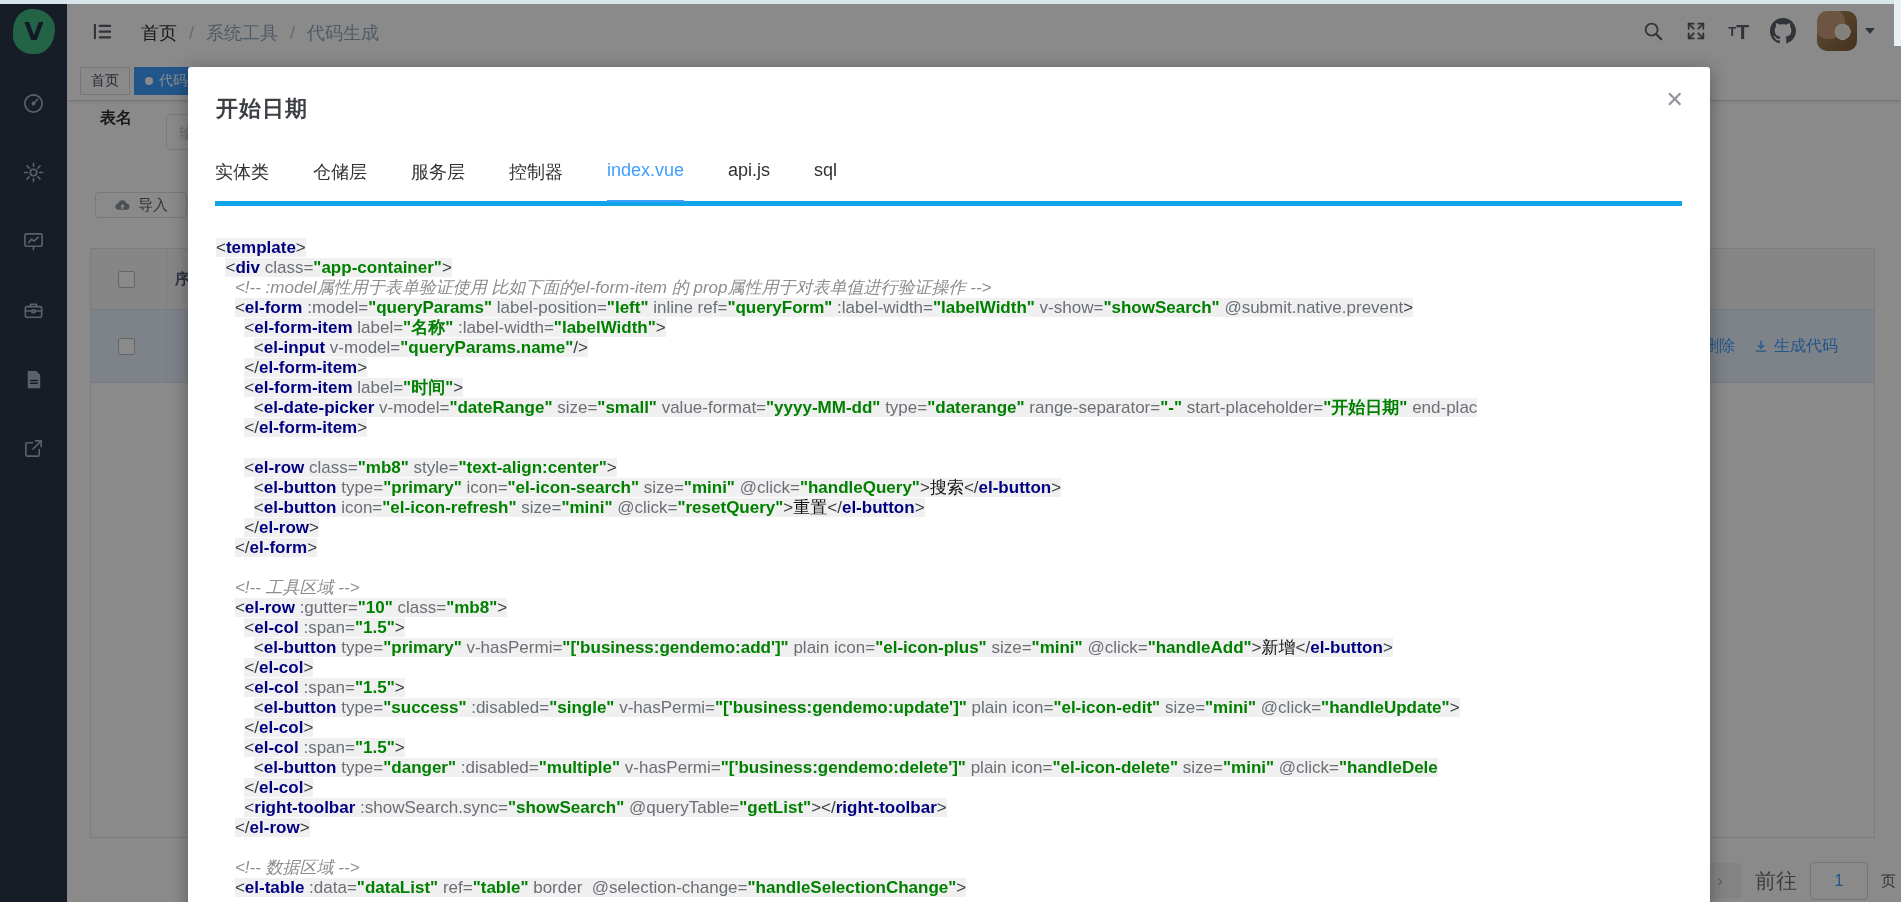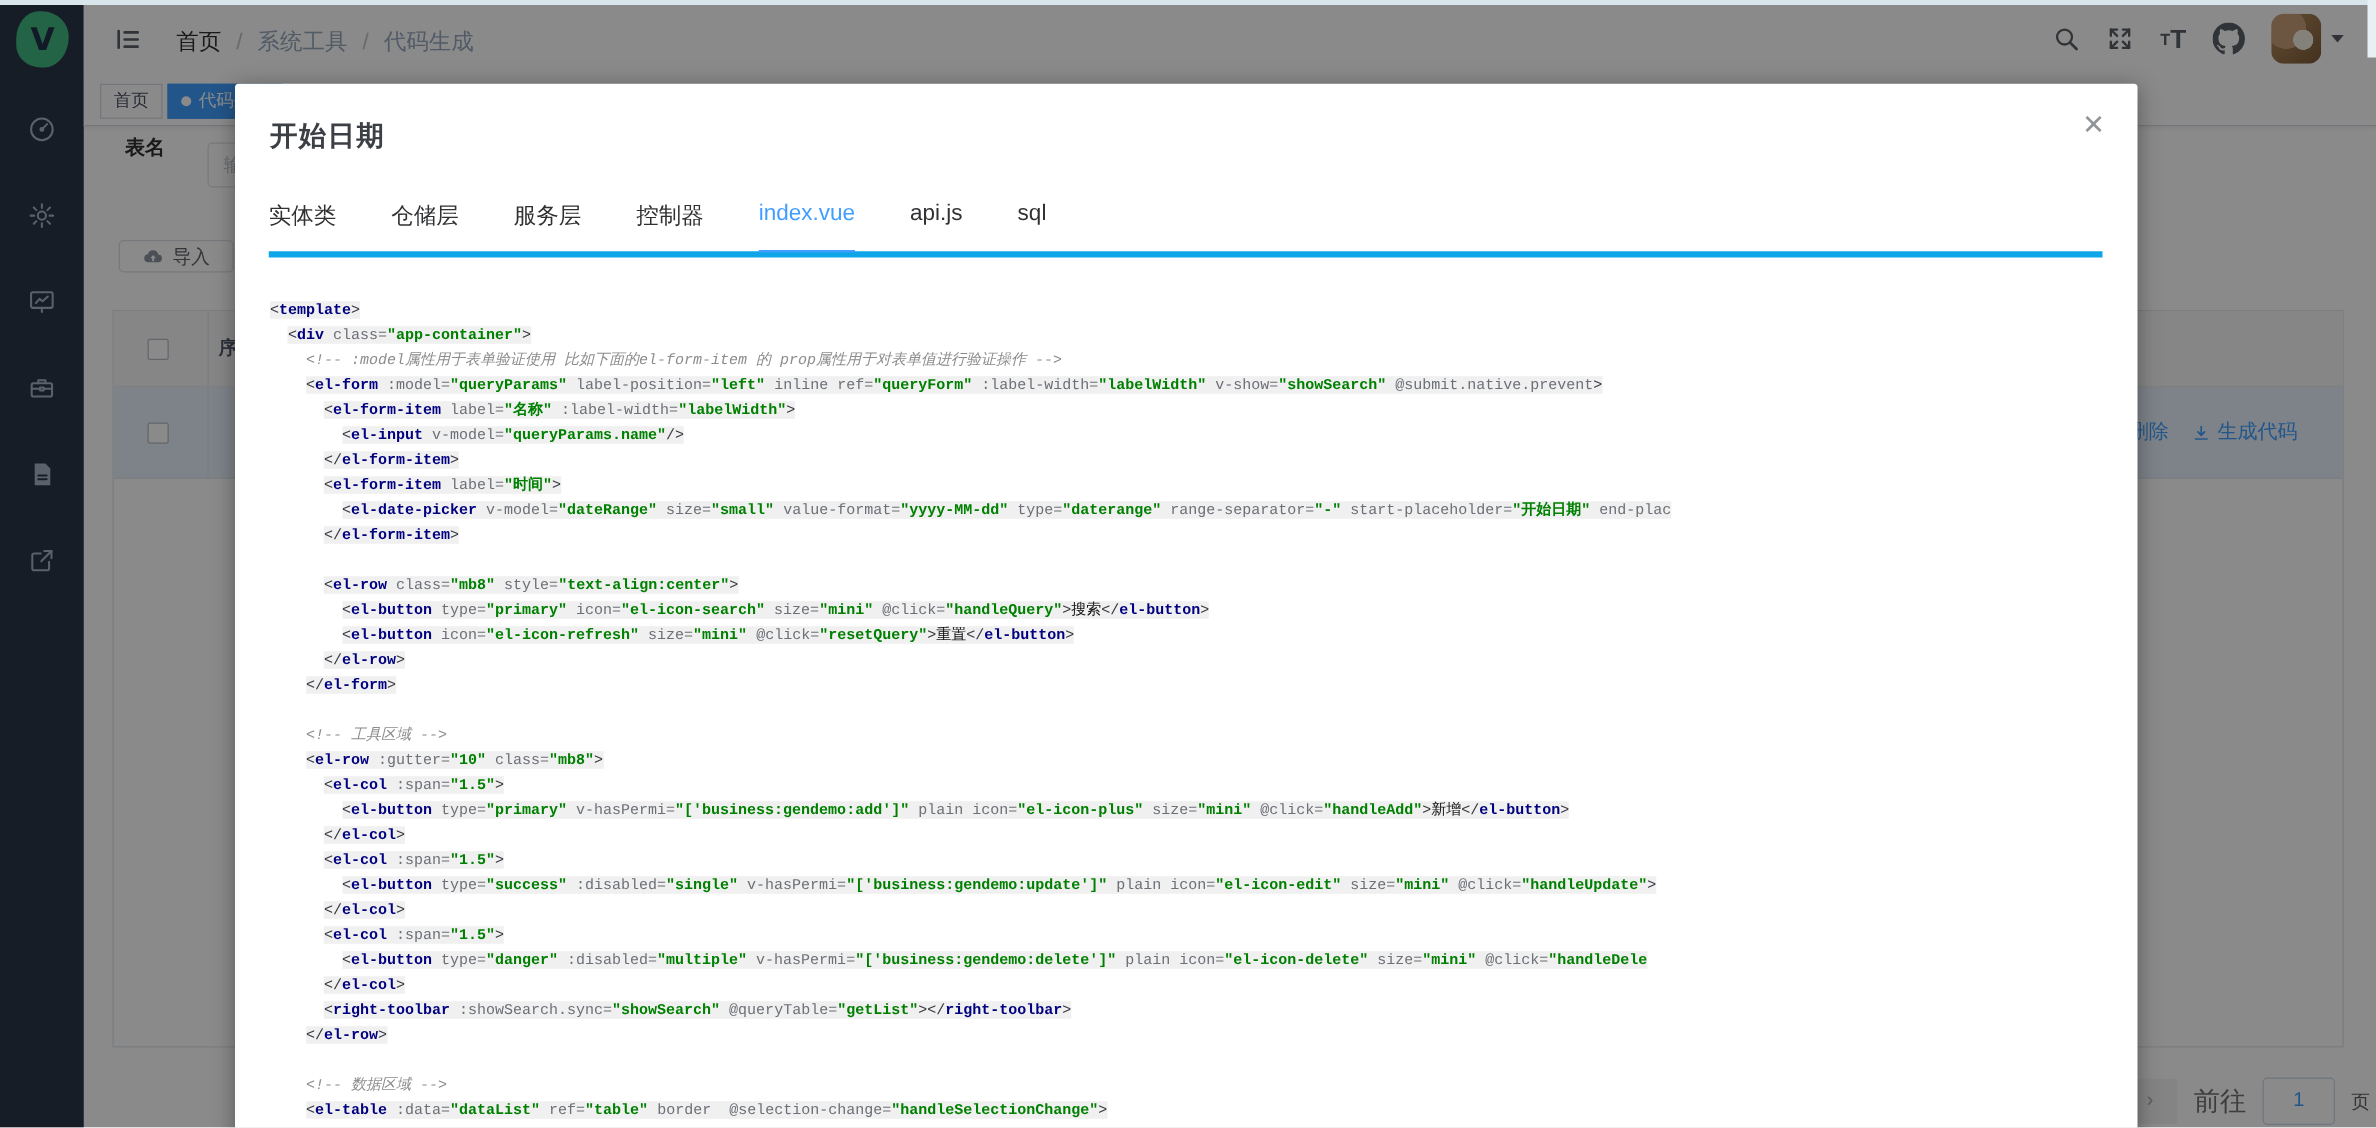--- a/index.html
+++ b/index.html
@@ -74,21 +74,21 @@
           border-radius:3px;box-shadow:0 3px 18px rgba(0,0,0,.35);overflow:hidden}
   .dtitle{margin:27px 0 0 28px;font-size:22px;color:#3c3f44;letter-spacing:1px}
   .dclose{position:absolute;top:22px;right:26px;font-size:22px;color:#909399;cursor:pointer;line-height:1}
   .dtabs{display:flex;margin:36px 28px 0 27px;border-bottom:5px solid #0ea5e9}
   .dtab{margin-right:44px;padding-bottom:17px;font-size:18px;color:#303133;position:relative;cursor:pointer;white-space:nowrap}
   .dtab.active{color:#409eff}
   .dtab.active::after{content:"";position:absolute;left:0;right:0;bottom:-1px;height:2px;background:#409eff}
 
   
   .codewrap{margin:32px 0 0 28px;width:1468px;overflow:hidden}
-  .cl{font-family:Liberation Mono, monospace;font-size:12px;line-height:20px;
+  .cl{font-family:Liberation Sans, sans-serif;font-size:17px;line-height:20px;
       white-space:pre;min-height:20px}
   .hl{background:#f0f0f0}
   .tk-p{color:#383a42}
   .tk-t{color:#000080;font-weight:700}
   .tk-a{color:#6b6f76}
   .tk-s{color:#008000;font-weight:700}
   .tk-x{color:#111}
   .tk-c{color:#8c8c8c;font-style:italic}
 </style>
 </head>

